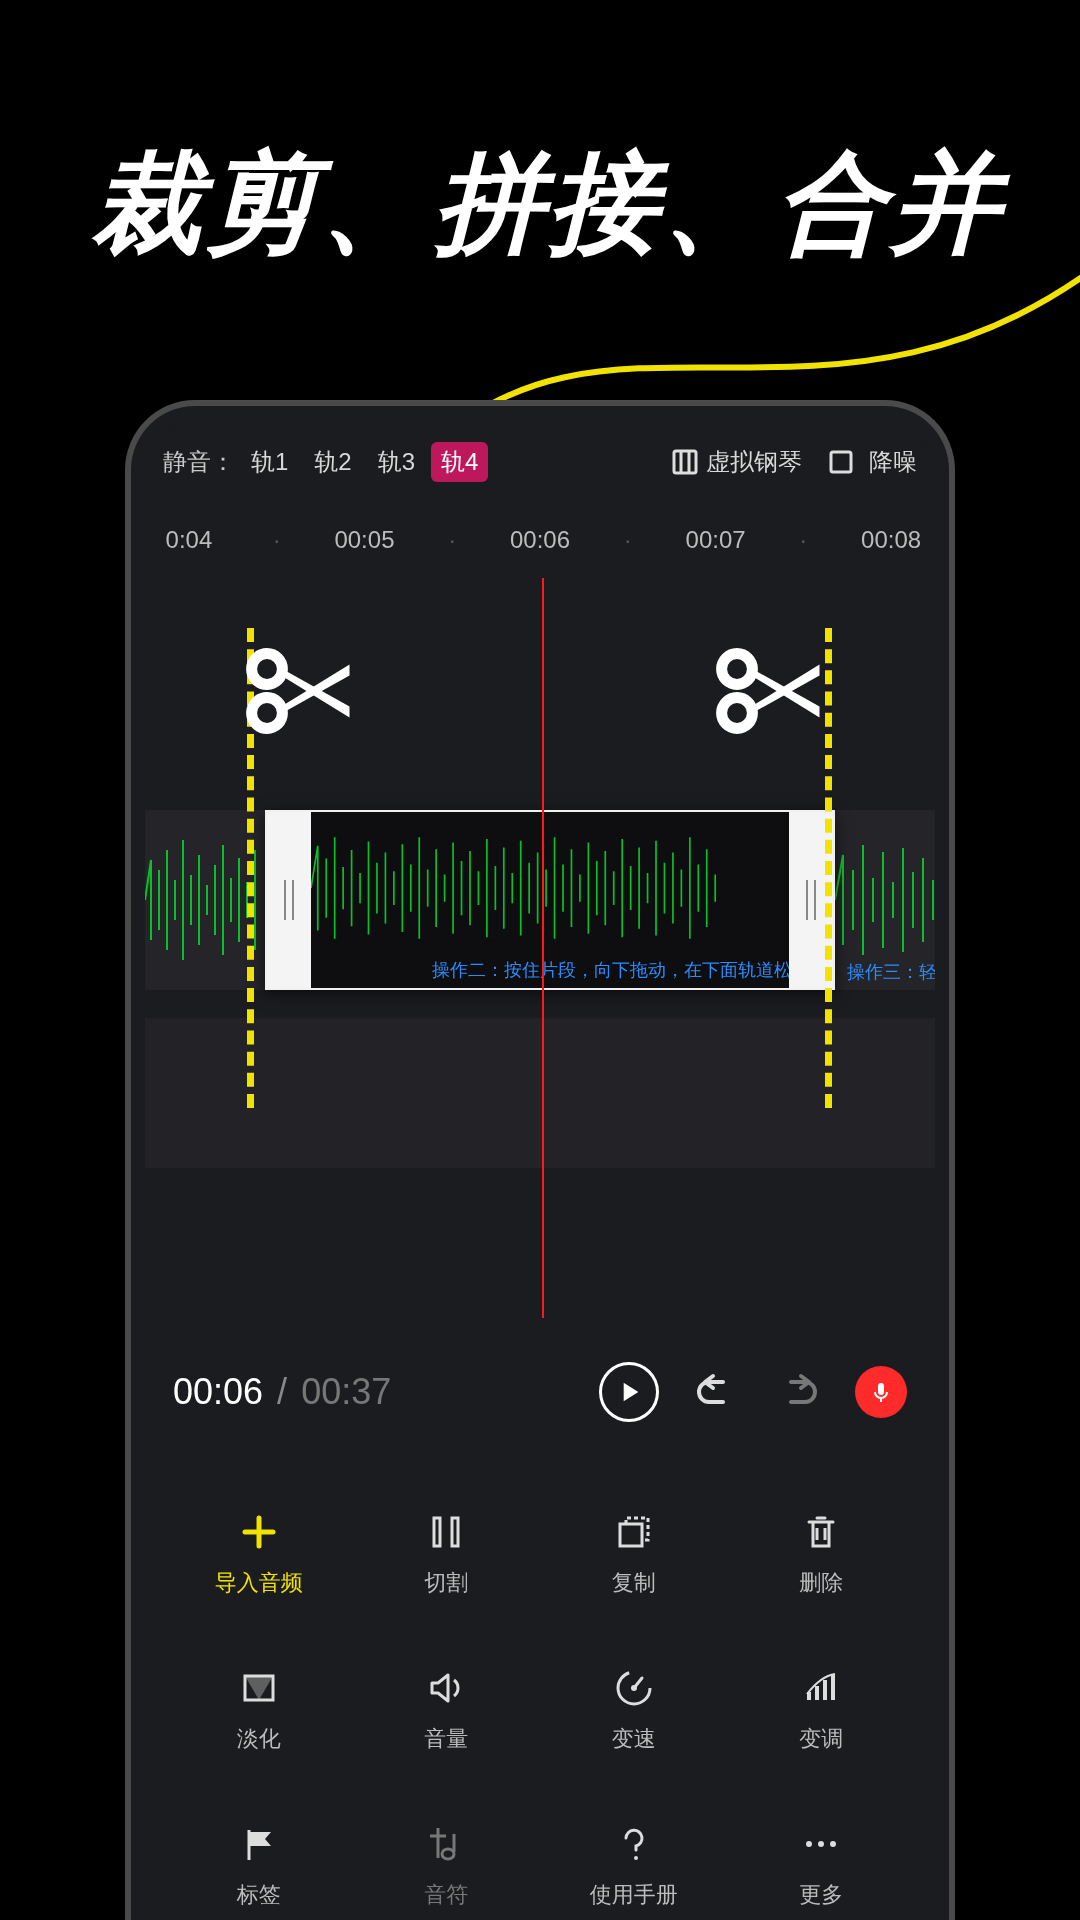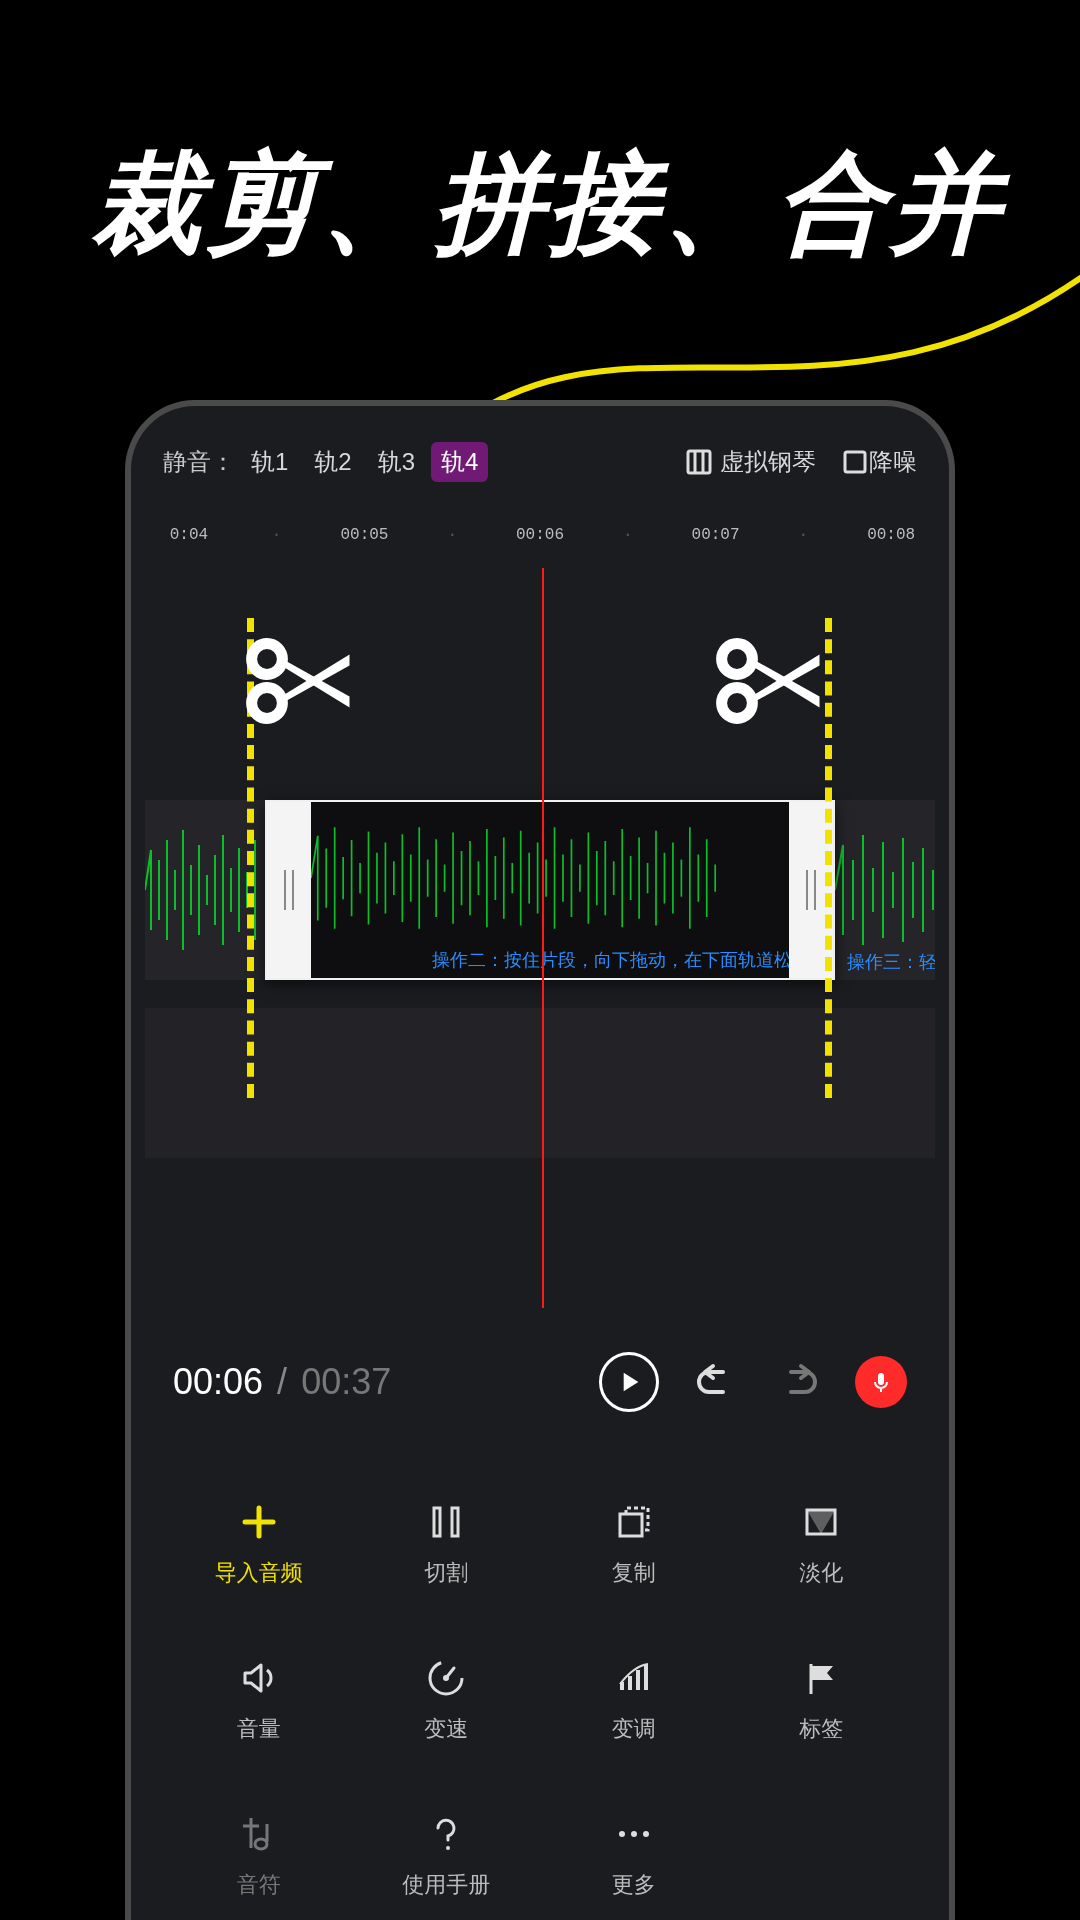--- a/index.html
+++ b/index.html
@@ -54,38 +54,37 @@
   .topbar {
     display: flex;
     align-items: center;
     padding: 22px 18px 14px 18px;
     font-size: 24px;
     color: #d8d8d8;
     gap: 6px;
   }
   .topbar .mute-label { color: #c8c8c8; }
   .topbar .track { padding: 4px 10px; border-radius: 6px; }
-  .topbar .track.selected { background: #701a75; color: #fff; }
+  .topbar .track.selected { background: #be185d; color: #fff; }
   .topbar .spacer { flex: 1; }
   .topbar .piano { display: flex; align-items: center; gap: 8px; }
-  .topbar .noise { display: flex; align-items: center; gap: 1px; margin-left: 20px; }
+  .topbar .noise { display: flex; align-items: center; gap: 15px; margin-left: 20px; }
   .piano-icon, .noise-icon { width: 26px; height: 26px; }
   .piano-icon rect { fill: none; stroke: #ddd; stroke-width: 3; }
   .piano-icon line { stroke: #ddd; stroke-width: 3; }
   .noise-icon rect { fill: none; stroke: #ddd; stroke-width: 3; }
 
   
   .ruler {
     display: flex;
     align-items: center;
     padding: 30px 0 24px 0;
     color: #bcbcbc;
-    font-size: 16px;
+    font-size: 24px;
     position: relative;
-    font-family: Liberation Mono, monospace;
   }
   .ruler .tick { flex: 1; text-align: center; }
   .ruler .dot { color: #555; }
 
   .timeline-area {
     position: relative;
     height: 740px;
     overflow: hidden;
   }
   .playhead {
@@ -387,20 +386,30 @@
             <svg viewBox="0 0 44 44">
               <rect x="8" y="14" width="22" height="22" fill="none" stroke="#ddd" stroke-width="3"></rect>
               <path d="M14 14 V8 H36 V30 H30" fill="none" stroke="#ddd" stroke-width="3" stroke-dasharray="4 3"></path>
             </svg>
           </span>
         <span class="label">复制</span>
       </div>
       <div class="tool">
         <span class="icon">
             <svg viewBox="0 0 44 44">
+              <path d="M10 12 H34 M14 12 V36 H30 V12 M18 8 H26" fill="none" stroke="#ddd" stroke-width="3" stroke-linecap="round"></path>
+              <line x1="18" y1="18" x2="18" y2="30" stroke="#ddd" stroke-width="3"></line>
+              <line x1="26" y1="18" x2="26" y2="30" stroke="#ddd" stroke-width="3"></line>
+            </svg>
+          </span>
+        <span class="label">删除</span>
+      </div>
+      <div class="tool">
+        <span class="icon">
+            <svg viewBox="0 0 44 44">
               <rect x="8" y="10" width="28" height="24" fill="none" stroke="#ddd" stroke-width="3"></rect>
               <path d="M8 10 L22 34 L36 10" fill="#ddd" opacity="0.35"></path>
             </svg>
           </span>
         <span class="label">淡化</span>
       </div>
       <div class="tool">
         <span class="icon">
             <svg viewBox="0 0 44 44">
               <path d="M8 17 H14 L24 9 V35 L14 27 H8 Z" fill="none" stroke="#ddd" stroke-width="3" stroke-linejoin="round"></path>

